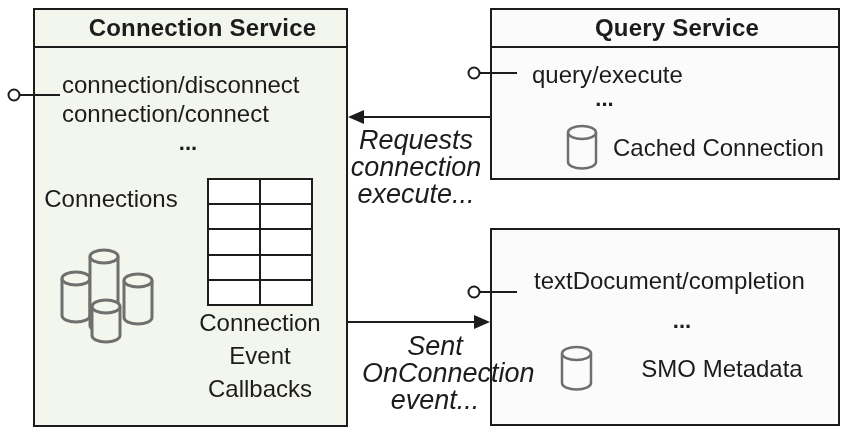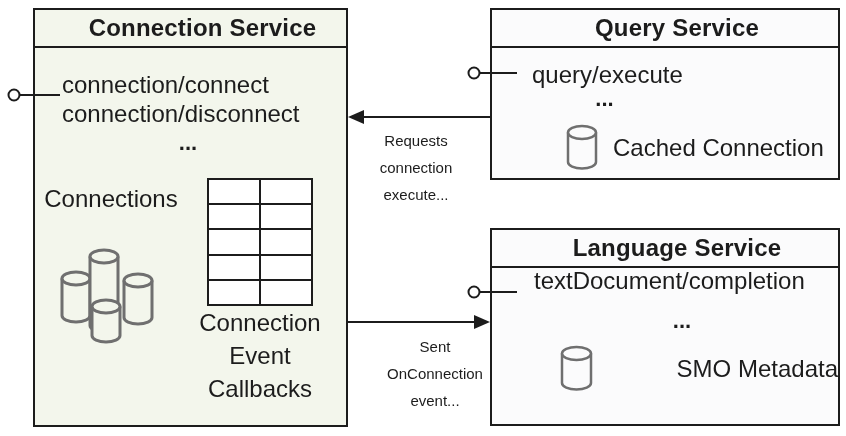--- a/index.html
+++ b/index.html
@@ -41,45 +41,45 @@
   .grid-table {
     left:172px; top:168px; width:106px; height:128px;
     display:grid; grid-template-columns:1fr 1fr; grid-auto-rows:1fr;
     gap:2px; background:var(--border); border:2px solid var(--border); box-sizing:border-box;
   }
   .grid-table .cell { background:#ffffff; }
 
   .icon-row { display:flex; align-items:center;padding-left:16px; }
   .cached-row { left:58px; top:114px; gap:15px; font-size:24px; white-space:nowrap; }
   .smo-row    { left:52px; top:115px; gap:13px; }
-  .smo-text   { font-size:24px; line-height:31px; text-align:right; width:232px; }
+  .smo-text   { font-size:24px; line-height:31px; text-align:center; width:232px; }
 
   .overlay { position:absolute; left:0; top:0; width:846px; height:436px; z-index:5; pointer-events:none; }
   .overlay line    { stroke:var(--border); stroke-width:2; }
   .overlay circle  { stroke:var(--border); stroke-width:2; fill:#ffffff; }
   .overlay polygon { fill:var(--border); }
 
-  .arrow-label { position:absolute; font-size:15px; line-height:27px; text-align:center; z-index:6; }
+  .arrow-label { position:absolute; font-style:italic; font-size:27px; line-height:27px; text-align:center; z-index:6; }
   #label-requests { left:350px; top:127px; width:132px; }
   #label-sent     { left:362px; top:333px; width:146px; }
 
   .cyl-svg ellipse, .cyl-svg path { stroke:var(--cyl); fill:var(--svc-fill); }
   .cluster-svg ellipse, .cluster-svg path { stroke:var(--cyl); fill:var(--conn-fill); }
 </style>
 </head>
 <body>
 
 <div class="canvas">
 
   <div class="box connection">
     <div class="box-header">Connection Service</div>
 
     <div class="abs api">
+      <div>connection/disconnect</div>
       <div>connection/connect</div>
-      <div>connection/disconnect</div>
       <div class="dots">...</div>
     </div>
 
     <div class="abs active-label">
       <div>Connections</div>
     </div>
 
     <svg class="abs cluster-svg" style="left:22px; top:234px;" width="100" height="104" viewBox="0 0 100 104" fill="none" stroke-width="3" stroke-linejoin="round">
 
       <g>
@@ -132,21 +132,20 @@
     <div class="abs icon-row cached-row">
       <svg class="cyl-svg" width="32" height="47" viewBox="0 0 32 47" fill="none" stroke-width="2.5" stroke-linejoin="round">
         <path d="M2 8.5 V38 A14 6.5 0 0 0 30 38 V8.5"></path>
         <ellipse cx="16" cy="8.5" rx="14" ry="6.5"></ellipse>
       </svg>
       <span>Cached Connection</span>
     </div>
   </div>
 
   <div class="box language">
-    <div class="box-header">Language Service</div>
     <div class="abs api">
       <div>textDocument/completion</div>
     </div>
     <div class="abs dots">...</div>
     <div class="abs icon-row smo-row">
       <svg class="cyl-svg" width="33" height="47" viewBox="0 0 33 47" fill="none" stroke-width="2.5" stroke-linejoin="round">
         <path d="M2 8.5 V38 A14.5 6.5 0 0 0 31 38 V8.5"></path>
         <ellipse cx="16.5" cy="8.5" rx="14.5" ry="6.5"></ellipse>
       </svg>
       <div class="smo-text">

